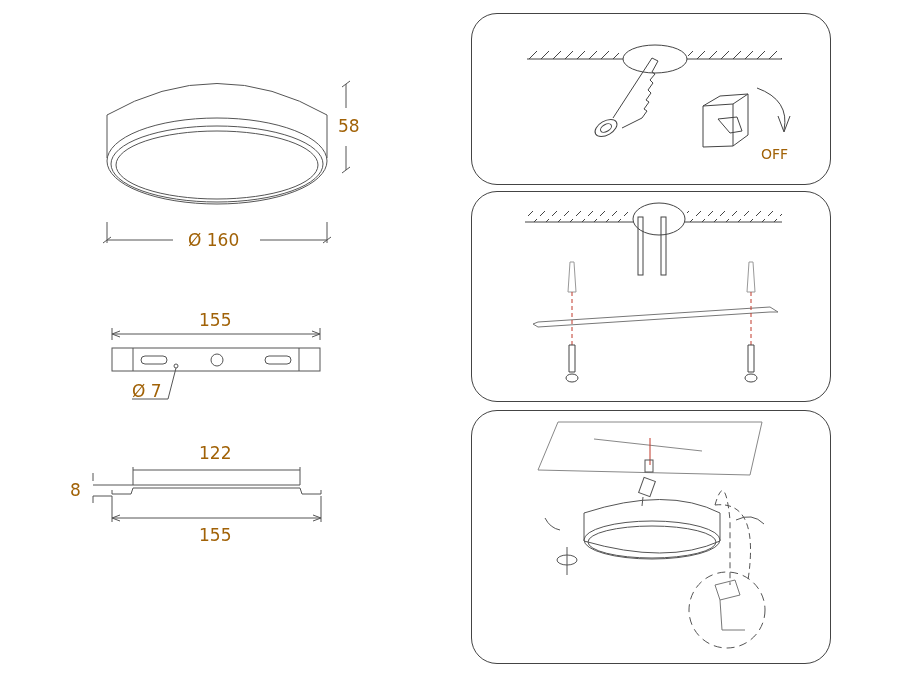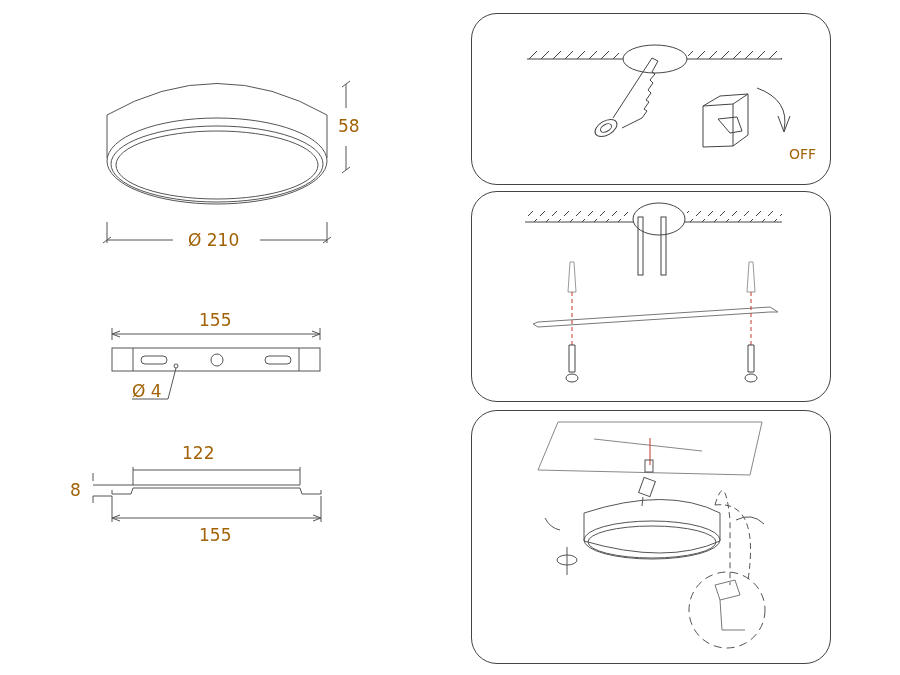--- a/index.html
+++ b/index.html
@@ -147,20 +147,20 @@
     <path d="M715,585 L735,580 L740,595 L720,600 Z" stroke="#777"></path>
     <path d="M720,600 L722,630 L745,630" stroke="#777"></path>
   </g>
 </svg>
 
 <div class="panel" style="left:471px;top:13px;width:360px;height:172px;"></div>
 <div class="panel" style="left:471px;top:191px;width:360px;height:211px;"></div>
 <div class="panel" style="left:471px;top:410px;width:360px;height:254px;"></div>
 
 <div class="lbl" style="left:338px;top:118px;">58</div>
-<div class="lbl" style="left:188px;top:232px;">Ø 210</div>
+<div class="lbl" style="left:188px;top:232px;">Ø 160</div>
 <div class="lbl" style="left:199px;top:312px;">155</div>
-<div class="lbl" style="left:132px;top:383px;">Ø 4</div>
-<div class="lbl" style="left:182px;top:445px;">122</div>
+<div class="lbl" style="left:132px;top:383px;">Ø 7</div>
+<div class="lbl" style="left:199px;top:445px;">122</div>
 <div class="lbl" style="left:70px;top:482px;">8</div>
 <div class="lbl" style="left:199px;top:527px;">155</div>
 
-<div class="lbl" style="left:789px;top:147px;font-size:14px;">OFF</div>
+<div class="lbl" style="left:761px;top:147px;font-size:14px;">OFF</div>
 
 </body></html>

